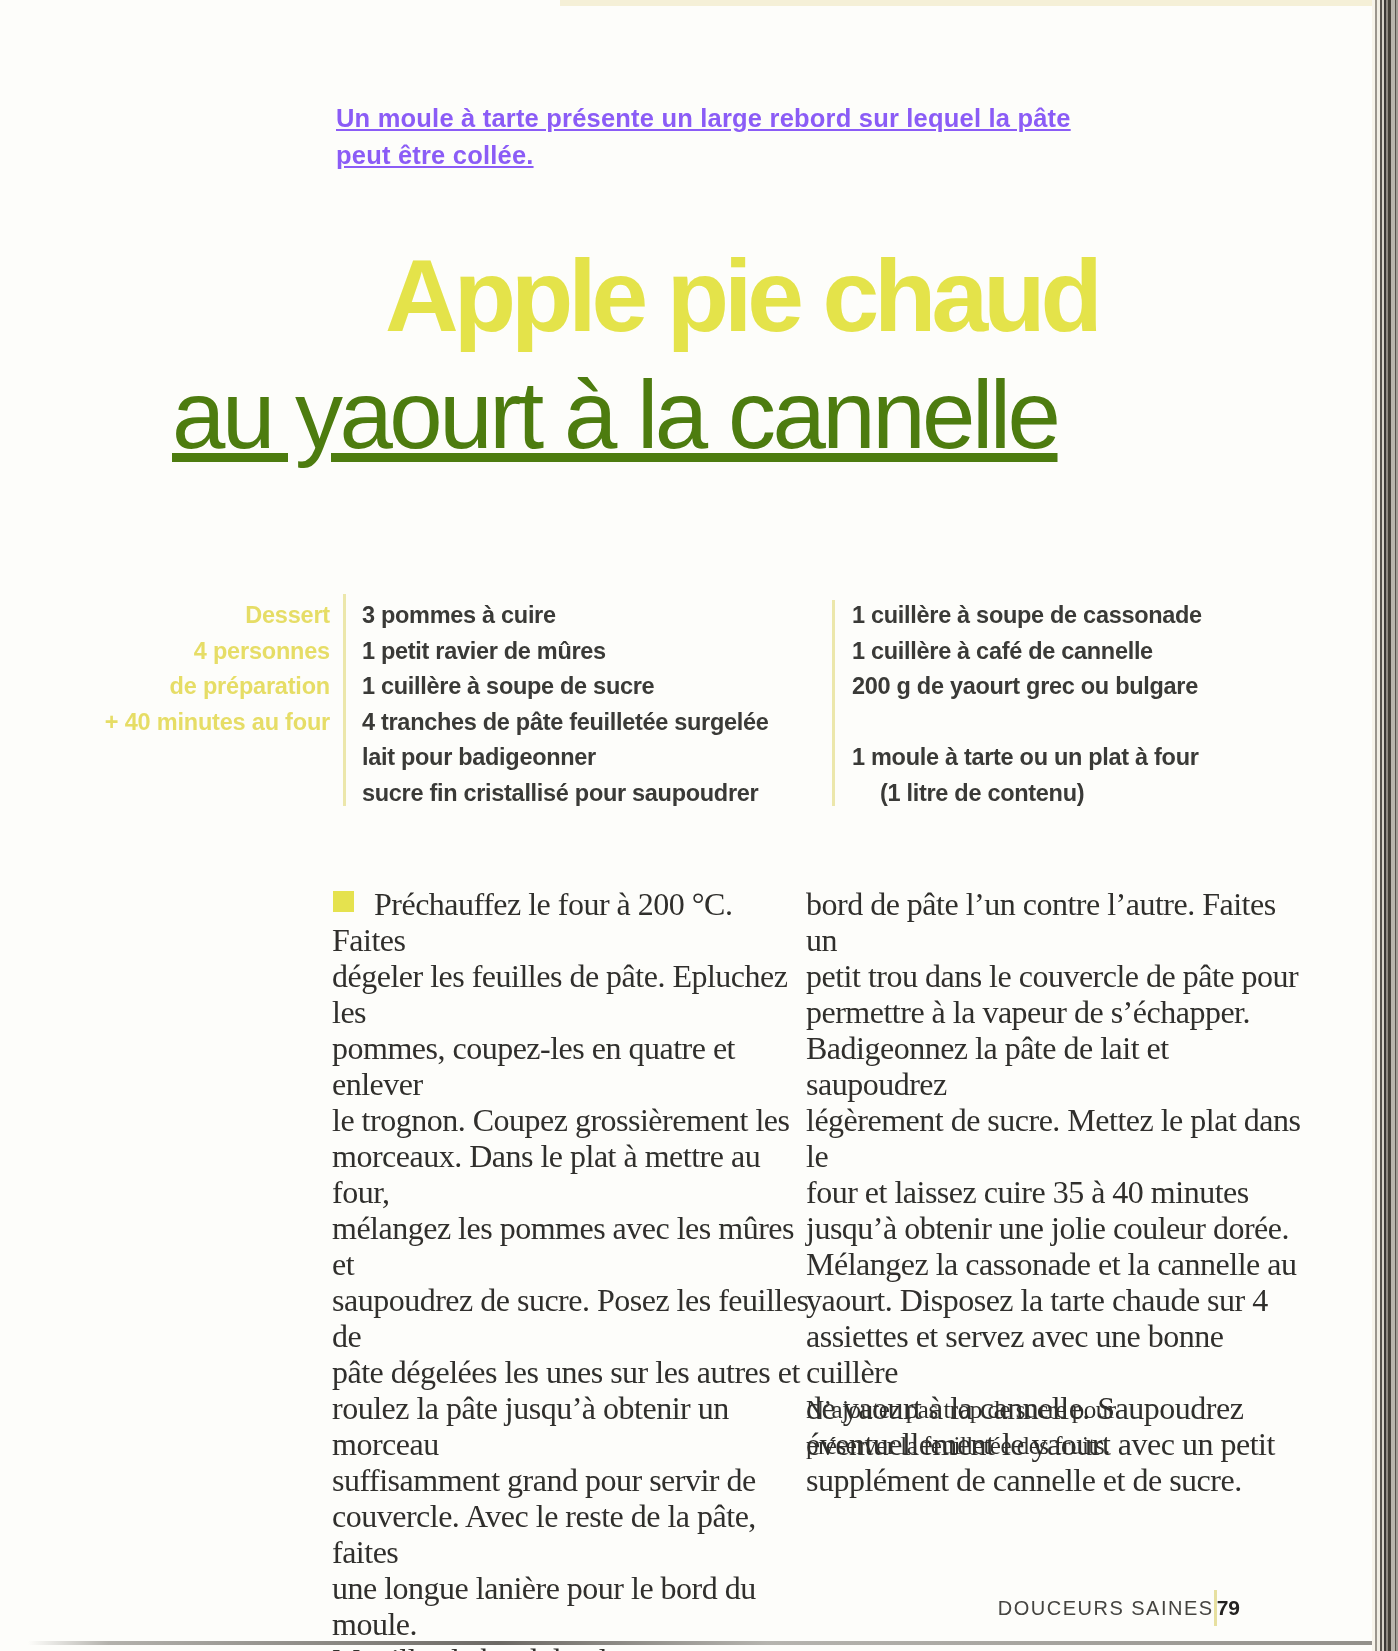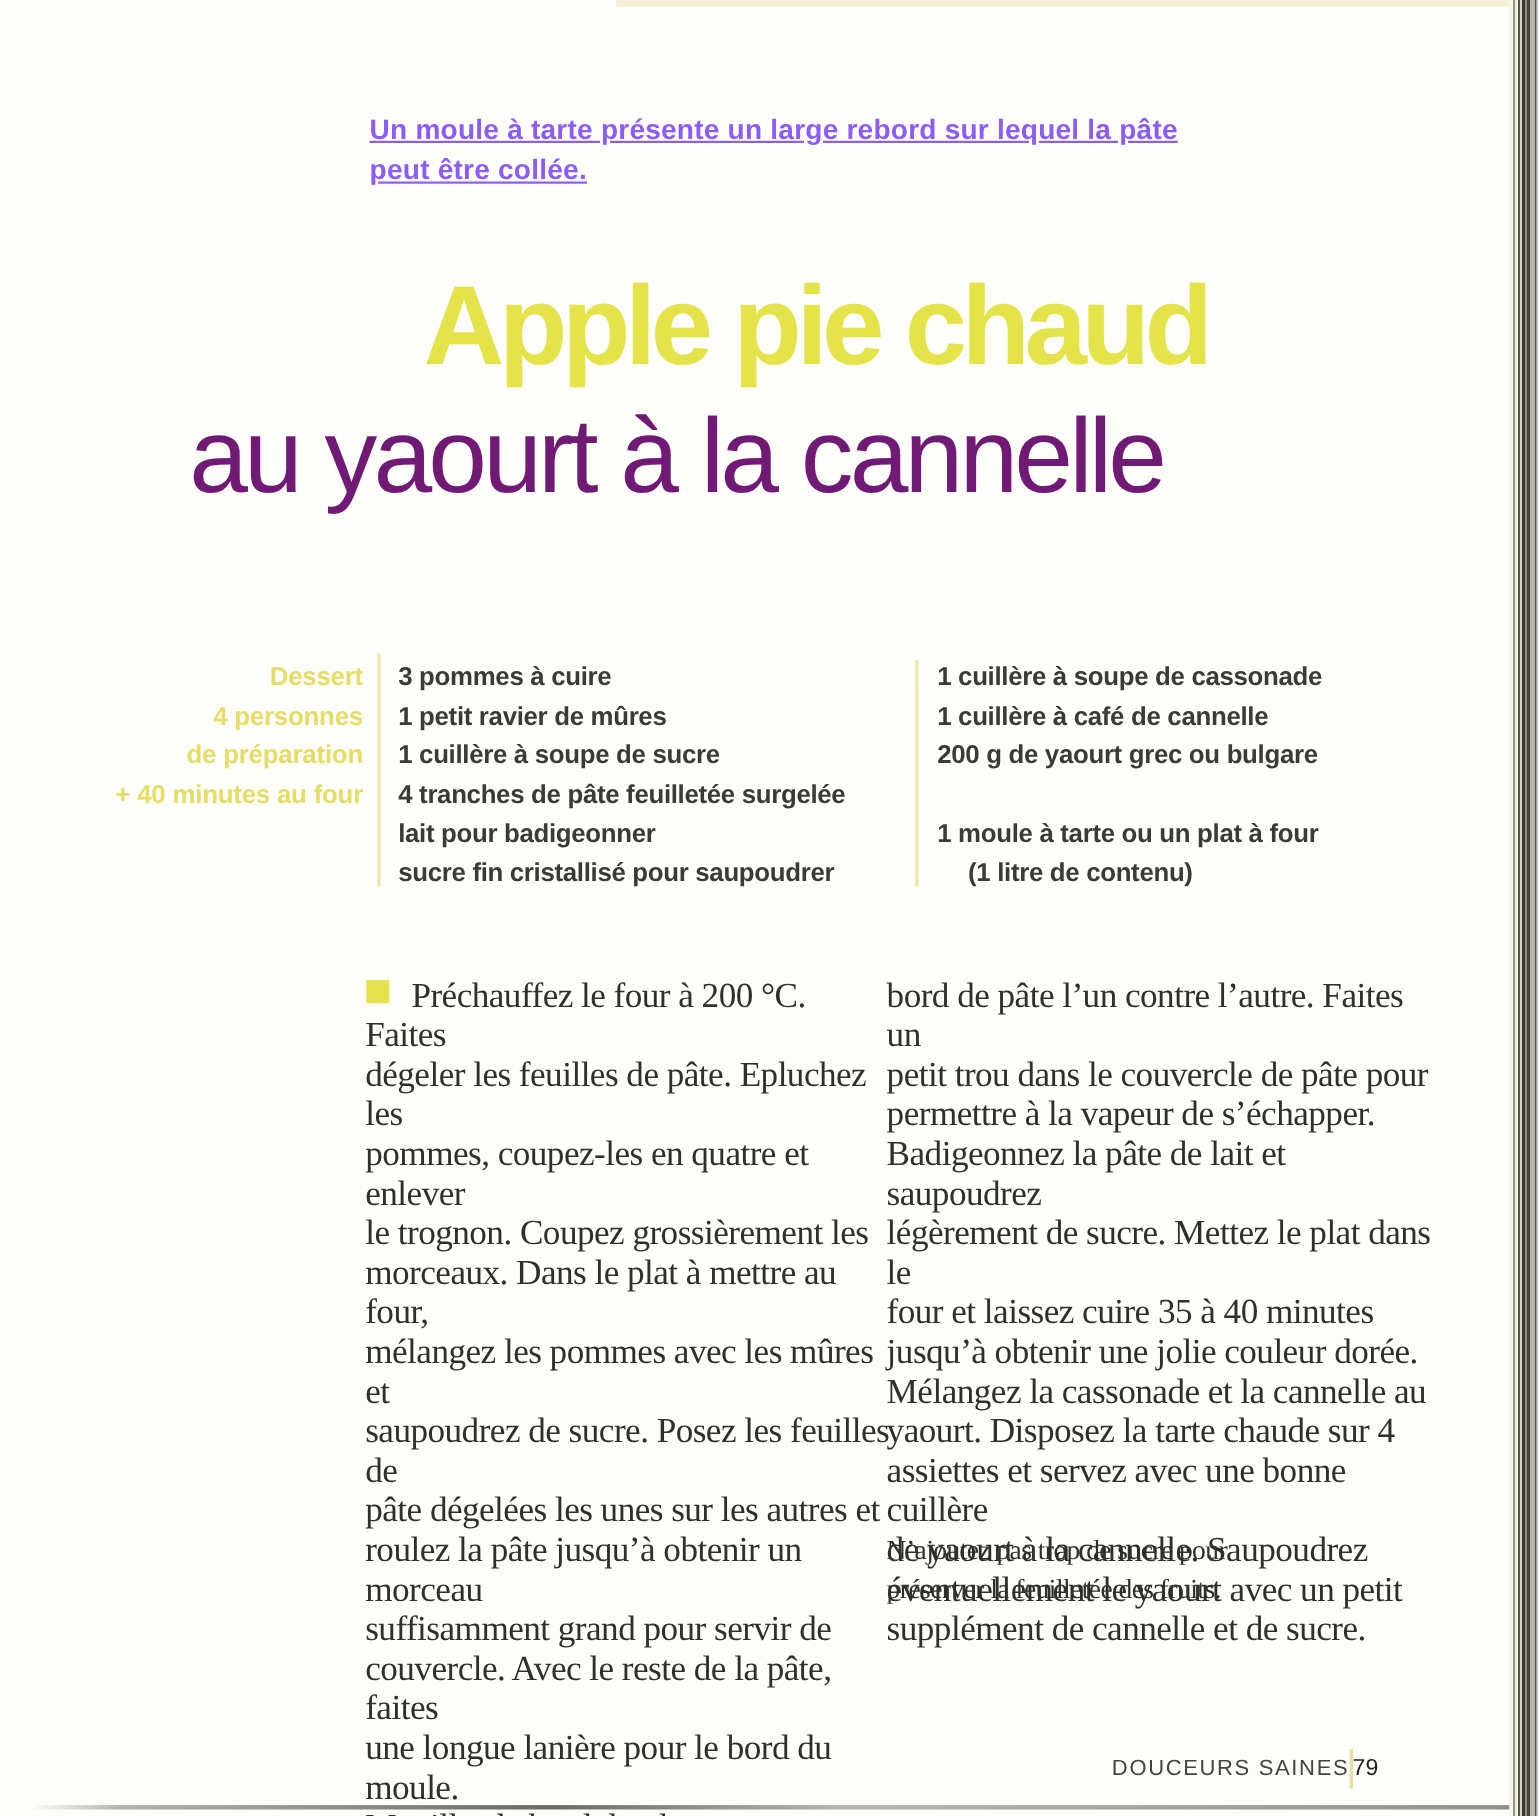--- a/index.html
+++ b/index.html
@@ -18,21 +18,21 @@
   }
   
   .title-main{
     position:absolute;left:385px;top:238px;
     font-size:102px;font-weight:800;letter-spacing:-5px;
     color:#e4e34a;white-space:nowrap;
   }
   .title-sub{
     position:absolute;left:172px;top:360px;
     font-size:96px;font-weight:400;letter-spacing:-3.5px;
-    color:#701a75;white-space:nowrap;
+    color:#4d7c0f;white-space:nowrap;text-decoration:underline;
   }
   
   .meta{
     position:absolute;left:40px;top:598px;width:290px;
     text-align:right;font-size:23.5px;line-height:35.5px;
     font-weight:700;color:#e6dd66;letter-spacing:-.2px;
   }
   .vrule{position:absolute;width:3px;background:#ece7ab;}
   .vrule.r1{left:343px;top:594px;height:212px;}
   .vrule.r2{left:832px;top:600px;height:206px;}
@@ -59,28 +59,28 @@
     width:21px;height:21px;background:#e5e24e;
   }
   .tip{
     position:absolute;left:806px;top:1392px;width:500px;
     font-family:"Liberation Serif",serif;
     font-size:25px;line-height:36px;letter-spacing:-.5px;
     color:#302f2c;white-space:pre-line;
   }
   
   .footer{
-    position:absolute;right:145px;top:1590px;
+    position:absolute;right:158px;top:1590px;
     display:flex;align-items:center;gap:0;justify-content:center;
   }
   .footer .section{
     font-size:20px;letter-spacing:1.5px;color:#454440;font-weight:400;
   }
   .footer .bar{width:3px;height:36px;background:#e7e0a0;}
-  .footer .num{font-size:21px;font-weight:400;color:#232220;}
+  .footer .num{font-size:21px;font-weight:700;color:#232220;}
   
   .edge-stripes{
     position:absolute;right:0;top:0;width:26px;height:100%;
     background:linear-gradient(to right,
       #f7f4ea 0px,#f7f4ea 3px,
       #9a958c 3px,#9a958c 5px,
       #f0ede3 5px,#f0ede3 8px,
       #55514b 8px,#55514b 10px,
       #d6d2c8 10px,#d6d2c8 12px,
       #3b3835 12px,#3b3835 14px,

